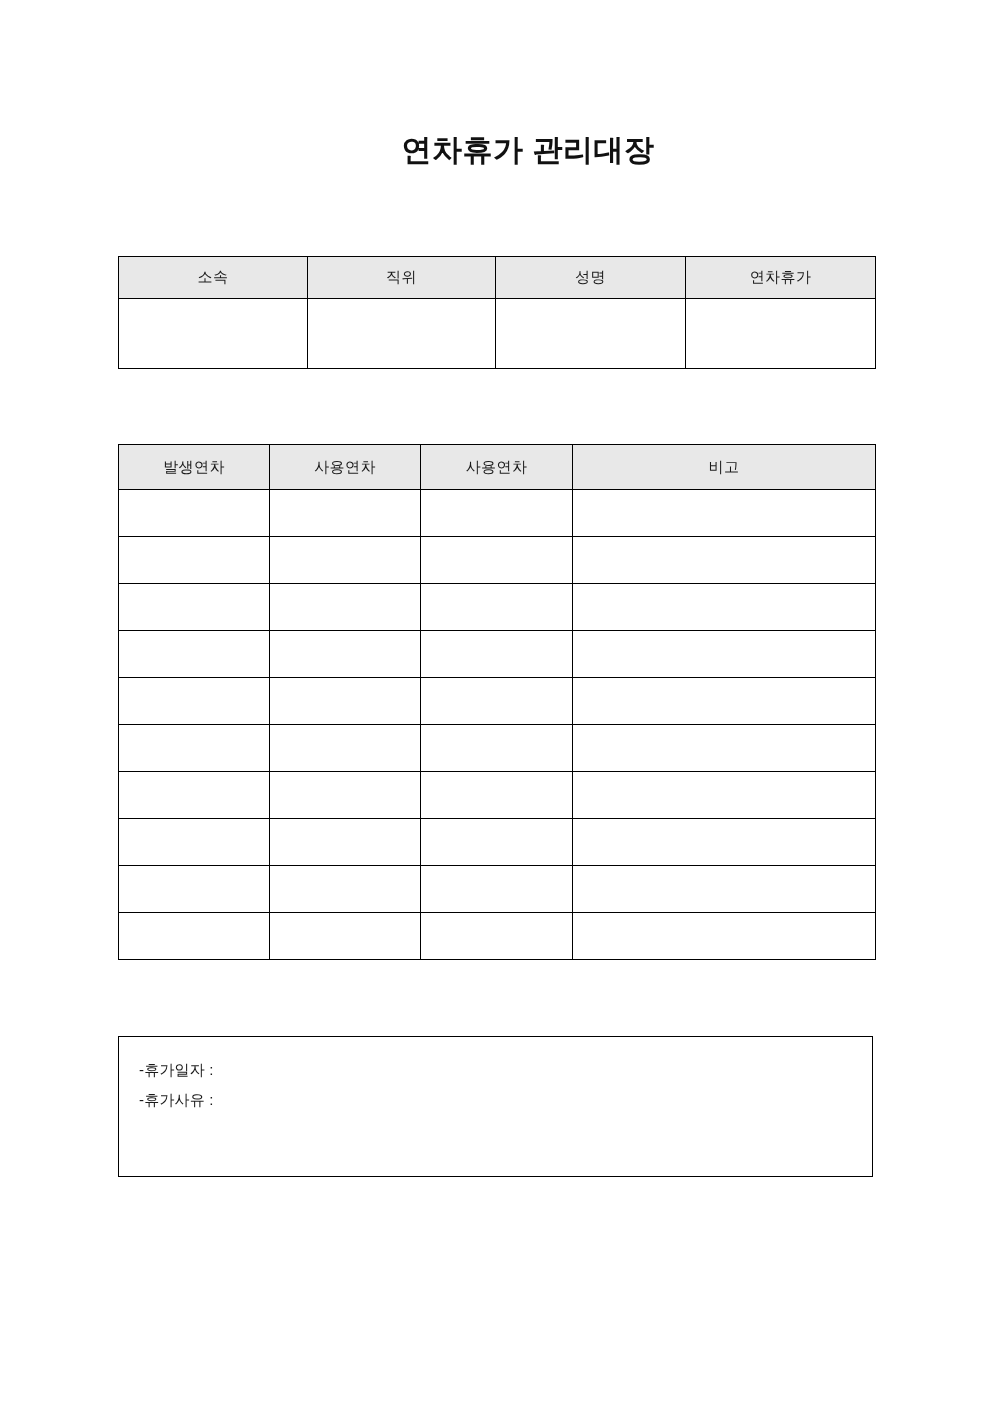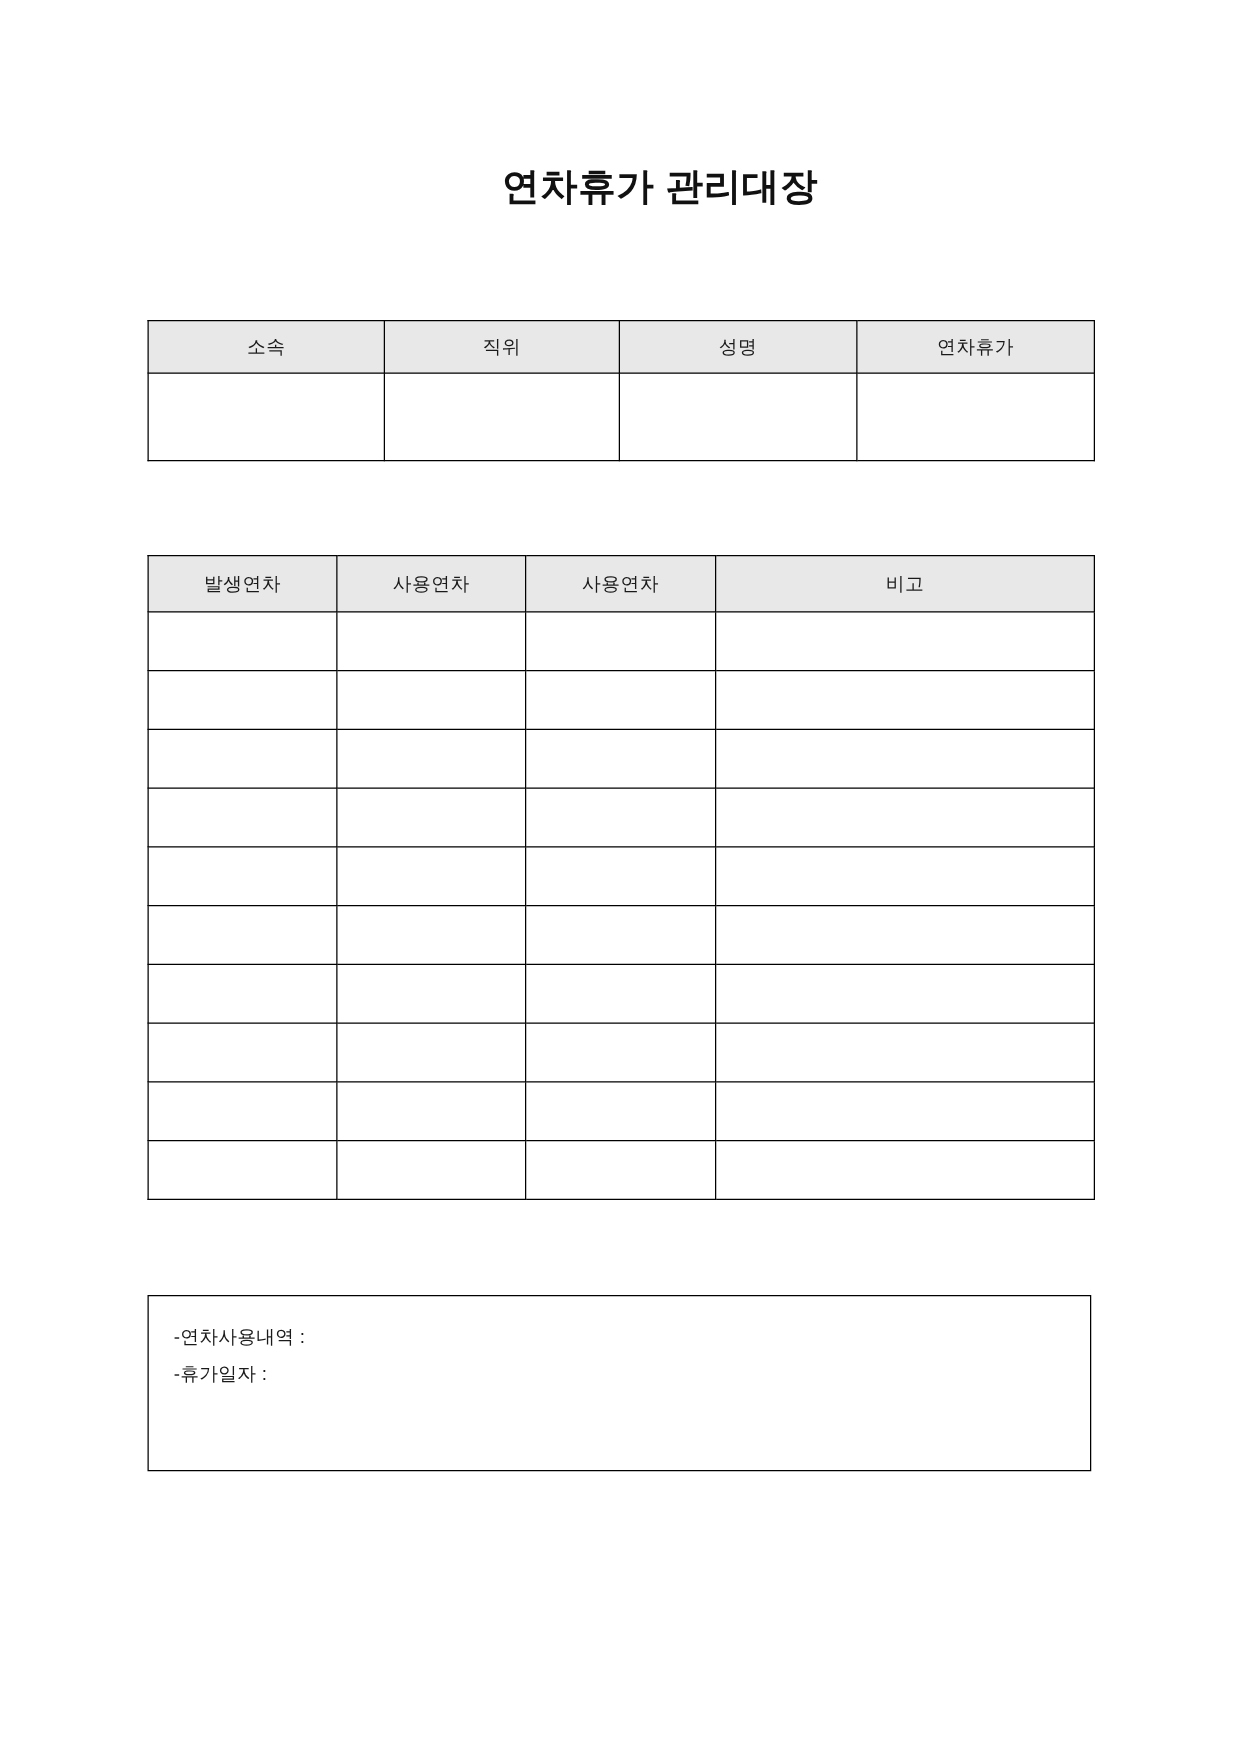--- a/index.html
+++ b/index.html
@@ -212,18 +212,18 @@
         <td></td>
         <td></td>
         <td></td>
         <td></td>
       </tr>
     </tbody>
   </table>
 
   <div id="notes-box">
     <ul class="notes-list">
-      <li>-연차사용내역 :</li>
       <li>-휴가일자 :</li>
+      <li>-휴가사유 :</li>
     </ul>
   </div>
 
 </div>
 
 </body></html>

